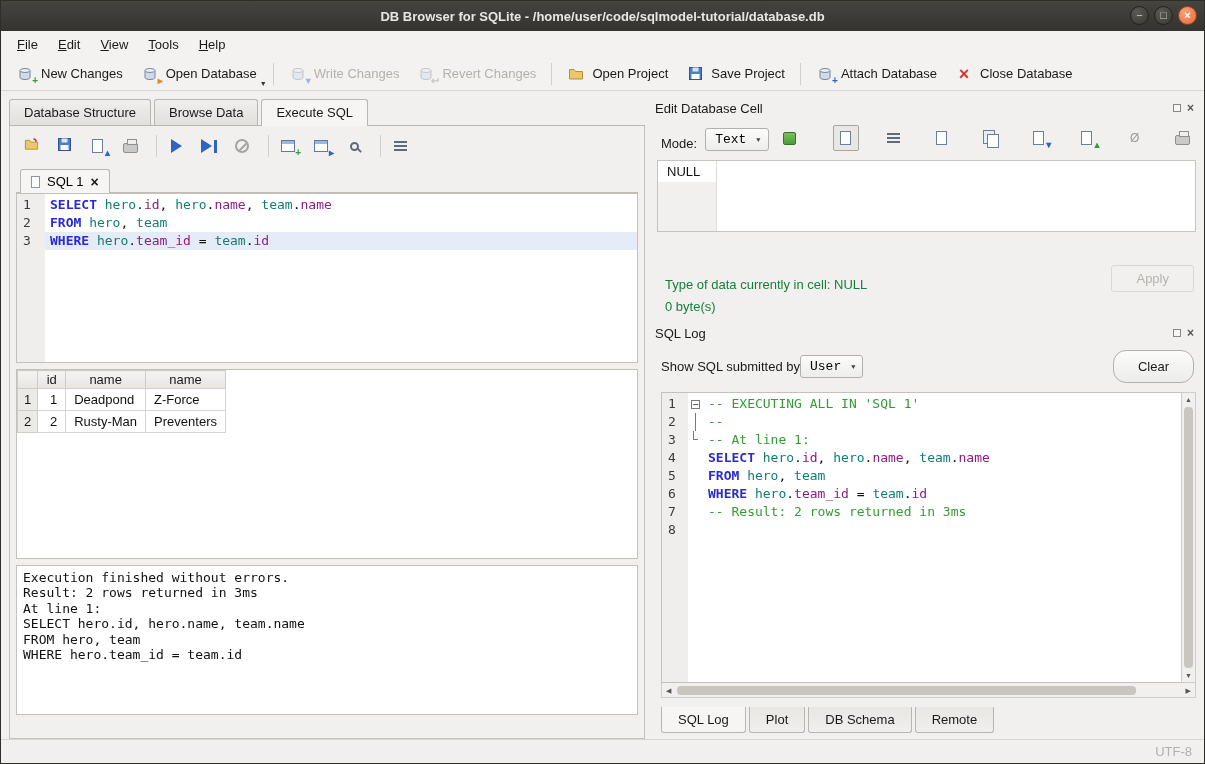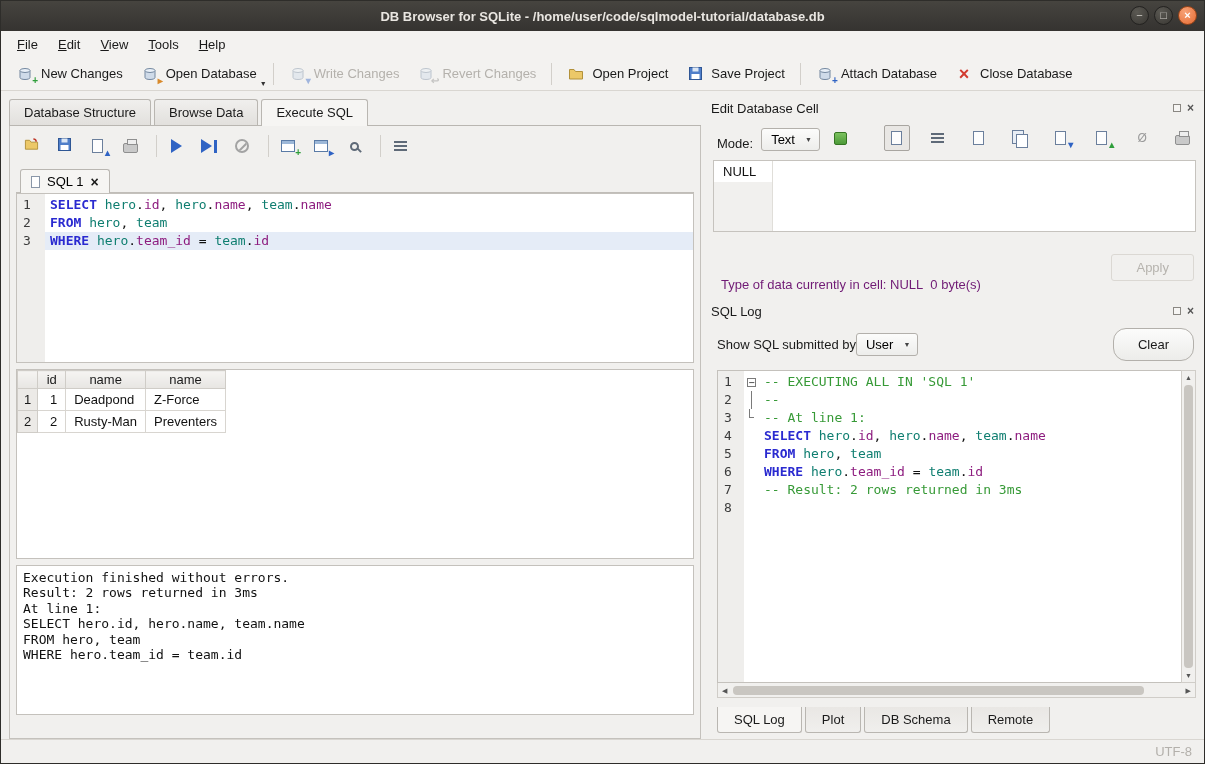--- a/index.html
+++ b/index.html
@@ -42,21 +42,21 @@
   .i-copy::before{content:"";position:absolute;left:0;top:0;width:10px;height:12px;border:1px solid #6b7f9c;background:#e9eef5;}
   .i-copy::after{content:"";position:absolute;left:4px;top:4px;width:10px;height:12px;border:1px solid #6b7f9c;background:#fff;}
   .i-justify{width:13px;height:11px;background:repeating-linear-gradient(to bottom,#5f6a78 0 2px,transparent 2px 4px);}
   .i-print{width:15px;height:10px;background:#c9c9c9;border:1px solid #8f8f8f;border-radius:2px;position:relative;margin-top:4px;}
   .i-print::before{content:"";position:absolute;left:3px;top:-5px;width:8px;height:4px;background:#eee;border:1px solid #8f8f8f;}
   .i-find{width:9px;height:9px;border:2px solid #5f6a78;border-radius:50%;position:relative;}
   .i-find::after{content:"";position:absolute;width:6px;height:2px;background:#5f6a78;transform:rotate(45deg);right:-5px;bottom:-2px;}
   .i-cube{width:13px;height:13px;background:linear-gradient(#7cc25f,#4d9a38);border:1px solid #357522;border-radius:2px;}
   
   .content{flex:1;display:flex;min-height:0;background:#f1f0ee;}
-  .left{width:700px;flex:none;display:flex;flex-direction:column;padding:8px 0 0 8px;min-height:0;}
+  .left{width:644px;flex:none;display:flex;flex-direction:column;padding:8px 0 0 8px;min-height:0;}
   .tabstrip{display:flex;border-bottom:1px solid #b9b6b1;font-size:13px;}
   .tab{padding:5px 14px 5px;background:linear-gradient(#f0efed,#e2e0dd);border:1px solid #b9b6b1;border-bottom:none;border-radius:3px 3px 0 0;margin-right:3px;color:#1a1a1a;}
   .tab.active{background:#f6f5f3;margin-bottom:-1px;padding-bottom:6px;}
   .left-frame{flex:1;border:1px solid #c4c1bc;border-top:none;background:#f1f0ee;padding:5px 6px;display:flex;flex-direction:column;min-height:0;}
   
   .sqlbar{display:flex;align-items:center;height:30px;flex:none;padding:2px 2px;}
   .sbtn{display:inline-flex;align-items:center;justify-content:center;width:26px;height:24px;border:0;background:none;margin-right:7px;}
   
   .sqltabbar{display:flex;align-items:flex-end;height:30px;flex:none;border-bottom:1px solid #c0bdb8;padding-left:4px;margin-top:2px;}
   .sqltab{display:flex;align-items:center;gap:7px;padding:4px 10px;background:#f6f5f3;border:1px solid #b9b6b1;border-bottom:none;border-radius:3px 3px 0 0;font-size:13px;margin-bottom:-1px;}
@@ -88,31 +88,31 @@
   
   .message-panel{height:150px;flex:none;border:1px solid #c4c1bc;background:#fff;margin-top:6px;padding:4px 6px;font:13px/15.4px "DejaVu Sans Mono",monospace;white-space:pre;overflow:hidden;color:#111;}
   
   .right{flex:1;display:flex;flex-direction:column;padding:6px 8px 0 8px;min-width:0;min-height:0;}
   .panel-header{display:flex;align-items:center;height:22px;flex:none;font-size:13px;color:#1a1a1a;padding:0 2px;}
   .ph-icons{margin-left:auto;display:flex;gap:6px;align-items:center;}
   .ph-float{width:8px;height:8px;border:1px solid #8a8782;background:#f6f5f3;}
   .ph-close{font-size:12px;font-weight:bold;color:#555;line-height:9px;}
   .mode-row{display:flex;align-items:flex-end;gap:8px;margin:6px 0 9px 8px;flex:none;}
   .label{font-size:13px;color:#1a1a1a;white-space:nowrap;}
-  .combo{display:flex;align-items:center;gap:10px;border:1px solid #b3b0ab;background:linear-gradient(#fcfcfb,#ededeb);padding:3px 7px 3px 9px;font-size:13px;border-radius:3px;}
+  .combo{display:flex;align-items:center;gap:10px;border:1px solid #b3b0ab;background:linear-gradient(#fcfcfb,#ededeb);padding:3px 7px 3px 9px;font-size:13px;border-radius:3px;font-family:Liberation Mono, monospace;}
   .combo .arrow{font-size:7px;color:#444;}
   .cellicons{margin-left:22px;display:flex;gap:10px;align-items:center;flex:1;justify-content:space-between;}
   .cellicon{width:26px;height:26px;display:inline-flex;align-items:center;justify-content:center;position:relative;border:1px solid transparent;background:none;}
   .cellicon.pressed{border:1px solid #a8a5a0;background:#e9e7e4;border-radius:2px;}
   .cell-editor{height:72px;flex:none;border:1px solid #c6c3be;background:#fff;position:relative;margin-left:4px;}
   .cell-gutter{position:absolute;left:0;top:21px;bottom:0;width:58px;background:#f1f0ee;}
   .cell-vline{position:absolute;left:58px;top:0;bottom:0;width:1px;background:#e0ded9;}
   .cell-null{position:absolute;left:9px;top:3px;font-size:13px;color:#111;}
   .cell-info{display:flex;align-items:center;margin:10px 2px 8px 12px;flex:none;}
-  .cell-texts{display:flex;flex-direction:row;gap:7px;font-size:13px;color:#701a75;margin-top:35px;}
+  .cell-texts{display:flex;flex-direction:column;gap:7px;font-size:13px;color:#15803d;margin-top:35px;}
   .apply-btn{margin-left:auto;padding:5px 24px;font-size:13px;color:#b6b3ae;background:#f1f0ee;border:1px solid #dbd8d3;border-radius:3px;}
   .log-controls{display:flex;align-items:center;margin:6px 2px 9px 8px;flex:none;}
   .clear-btn{margin-left:auto;padding:8px 24px;font-size:13px;color:#1a1a1a;background:linear-gradient(#fcfcfb,#ececea);border:1px solid #b3b0ab;border-radius:13px;}
   .log-row{flex:1;display:flex;min-height:0;margin-left:8px;}
   .log-box{flex:1;border:1px solid #c4c1bc;border-right:none;background:linear-gradient(to right,#efeeec 0,#efeeec 26px,#fff 26px);font:13px/18px "DejaVu Sans Mono",monospace;overflow:hidden;padding-top:2px;}
   .log-box .ln{width:26px;}
   .vscroll{width:15px;flex:none;background:#f1f0ee;border:1px solid #d0cdc8;display:flex;flex-direction:column;align-items:center;}
   .vthumb{flex:1;width:9px;background:#c9c6c1;border-radius:4px;margin:1px 0;}
   .sarrow{font-size:7px;color:#555;padding:3px 0;line-height:7px;}
   .hscroll{height:15px;flex:none;margin-left:8px;background:#f1f0ee;border:1px solid #d0cdc8;border-top:none;display:flex;align-items:center;}

